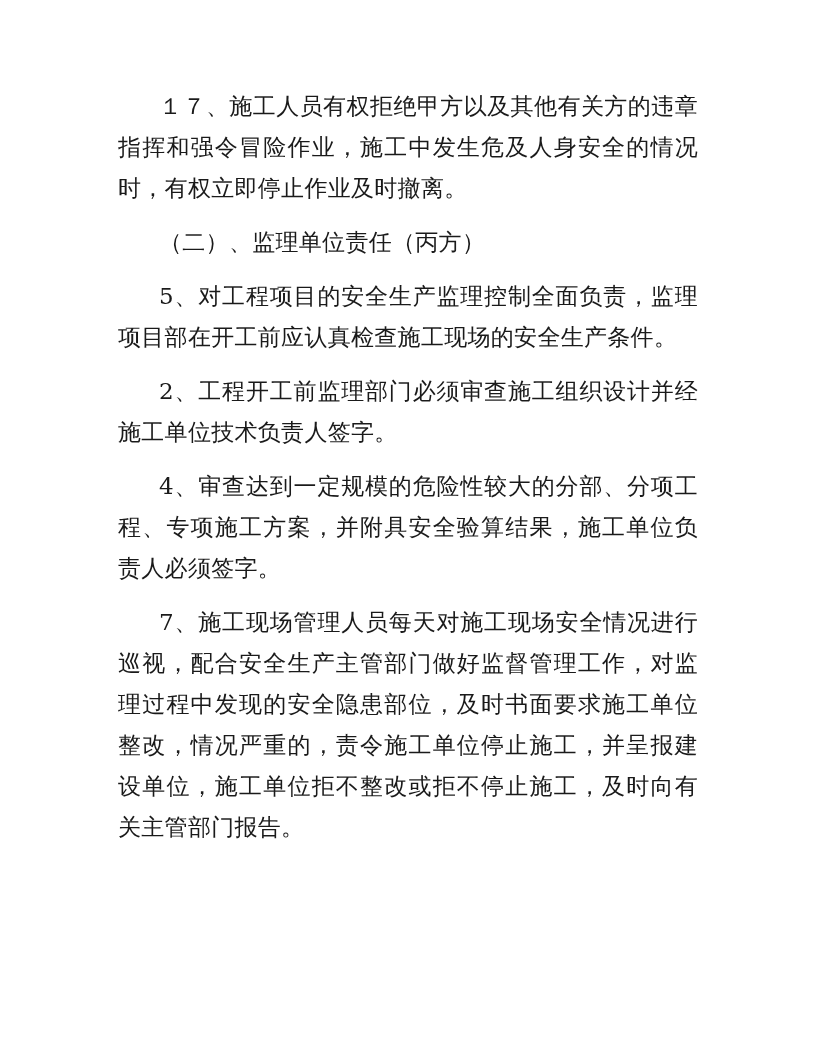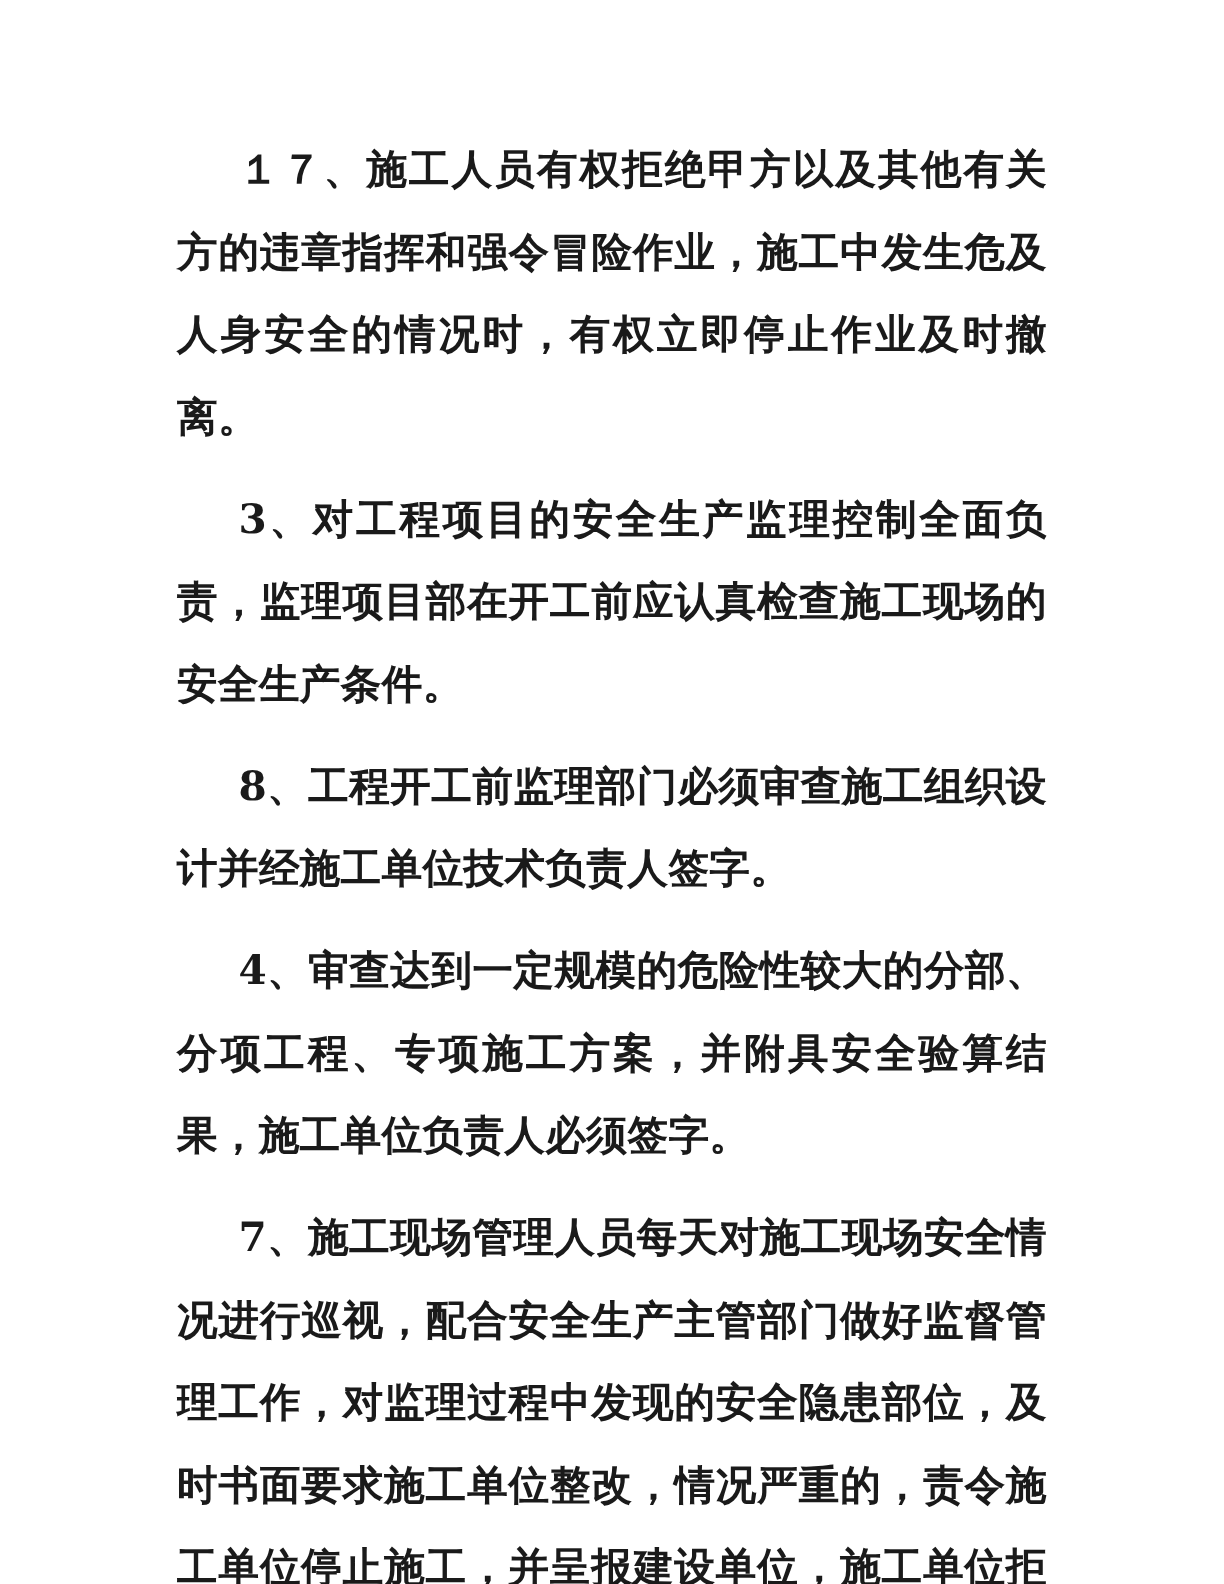--- a/index.html
+++ b/index.html
@@ -15,35 +15,35 @@
       font-family: "DejaVu Serif", "Liberation Serif", serif;
       color: #1a1a1a;
     }
     .page {
       position: absolute;
       left: 118px;
       top: 86px;
       width: 580px;
     }
     .para {
-      font-size: 27px;
-      line-height: 55px;
+      font-size: 23px;
+      line-height: 41px;
       margin: 0 0 13px 0;
       text-indent: 41px;
       text-align: justify;
       text-justify: inter-character;
       letter-spacing: 0.3px;
-      font-weight: bold;
     }
     .para.heading {
       text-indent: 41px;
     }
   </style>
 </head>
 <body>
 
 <div class="page">
   <p class="para">１７、施工人员有权拒绝甲方以及其他有关方的违章指挥和强令冒险作业，施工中发生危及人身安全的情况时，有权立即停止作业及时撤离。</p>
-  <p class="para">3、对工程项目的安全生产监理控制全面负责，监理项目部在开工前应认真检查施工现场的安全生产条件。</p>
-  <p class="para">8、工程开工前监理部门必须审查施工组织设计并经施工单位技术负责人签字。</p>
+  <p class="para heading">（二）、监理单位责任（丙方）</p>
+  <p class="para">5、对工程项目的安全生产监理控制全面负责，监理项目部在开工前应认真检查施工现场的安全生产条件。</p>
+  <p class="para">2、工程开工前监理部门必须审查施工组织设计并经施工单位技术负责人签字。</p>
   <p class="para">4、审查达到一定规模的危险性较大的分部、分项工程、专项施工方案，并附具安全验算结果，施工单位负责人必须签字。</p>
   <p class="para">7、施工现场管理人员每天对施工现场安全情况进行巡视，配合安全生产主管部门做好监督管理工作，对监理过程中发现的安全隐患部位，及时书面要求施工单位整改，情况严重的，责令施工单位停止施工，并呈报建设单位，施工单位拒不整改或拒不停止施工，及时向有关主管部门报告。</p>
 </div>
 
 </body></html>

